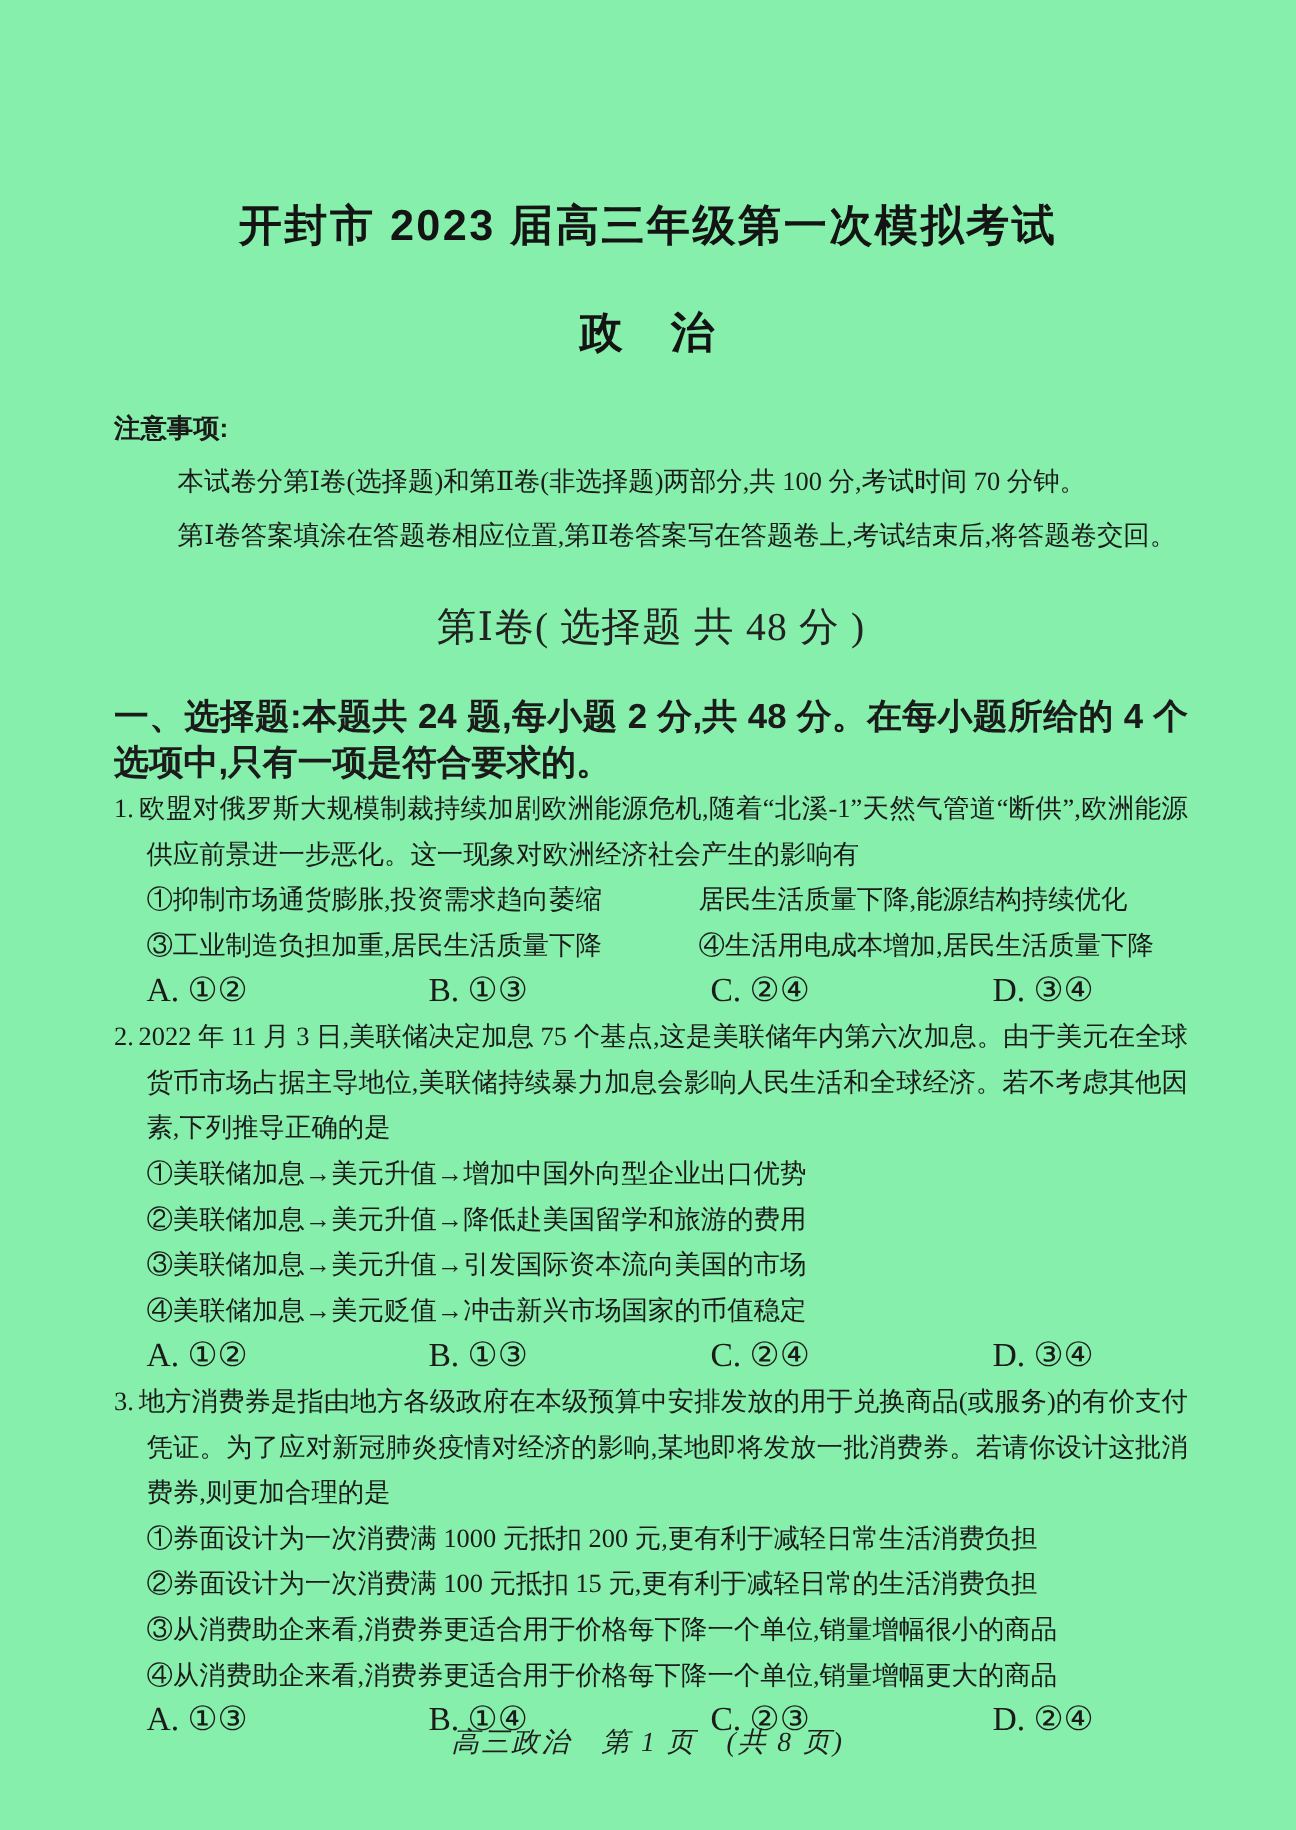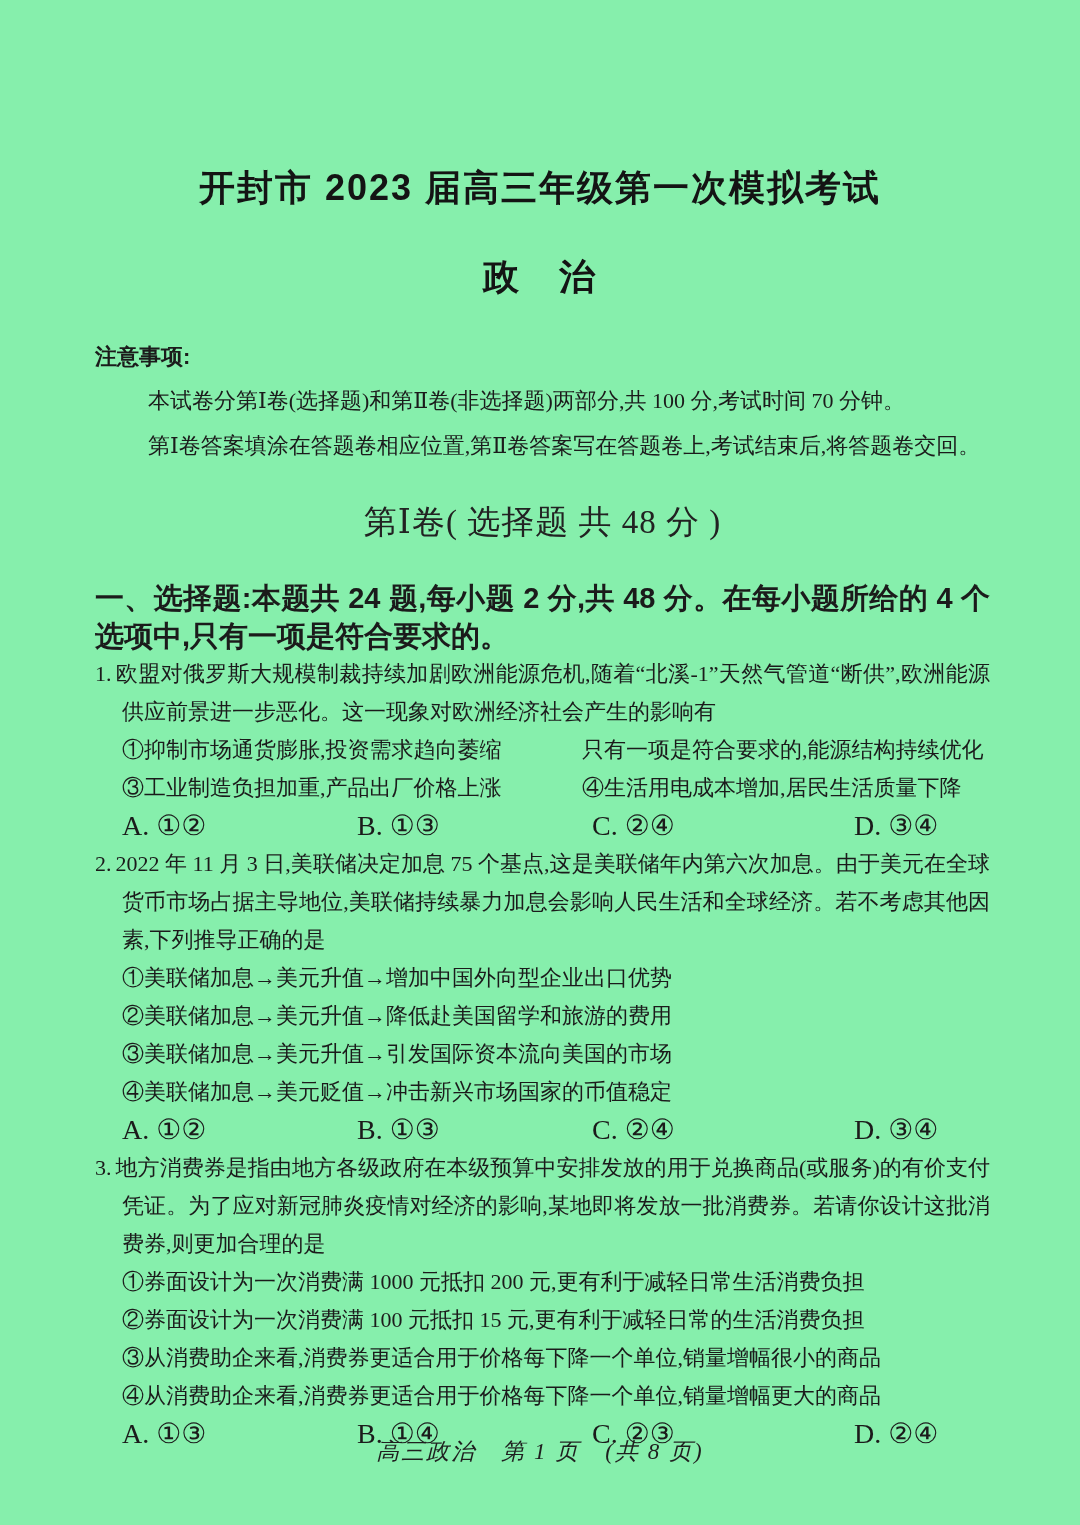--- a/index.html
+++ b/index.html
@@ -94,21 +94,21 @@
   .choice-cell { display: inline-block; width: 460px; }
   .choice-cell:last-child { width: auto; }
   .answers {
     display: flex;
     margin: 0;
     padding-left: 27px;
     font-size: 28px;
     line-height: 38px;
   }
   .opt { display: inline-block; width: 235px; }
-  .opt:last-child { width: auto; margin-left: 27px; }
+  .opt:last-child { width: auto; }
   .page-footer {
     position: absolute;
     left: 0;
     bottom: 58px;
     width: 100%;
     text-align: center;
     font-size: 23px;
     font-style: italic;
     letter-spacing: 2px;
     color: #1f1f1f;
@@ -133,24 +133,24 @@
     <h3 class="part-heading">第Ⅰ卷( 选择题 共 48 分 )</h3>
 
     <p class="section-heading">一、选择题:本题共 24 题,每小题 2 分,共 48 分。在每小题所给的 4 个选项中,只有一项是符合要求的。</p>
 
     <div class="questions" id="questions">
         <div class="question">
     <p class="stem"><span class="qnum">1.</span><span class="qtext">欧盟对俄罗斯大规模制裁持续加剧欧洲能源危机,随着“北溪-1”天然气管道“断供”,欧洲能源供应前景进一步恶化。这一现象对欧洲经济社会产生的影响有</span></p>
     <div class="choices">
             <p class="choice-row two-col">
               <span class="choice-cell">①抑制市场通货膨胀,投资需求趋向萎缩</span>
-              <span class="choice-cell">只有一项是符合要求的,能源结构持续优化</span>
+              <span class="choice-cell">居民生活质量下降,能源结构持续优化</span>
             </p>
             <p class="choice-row two-col">
-              <span class="choice-cell">③工业制造负担加重,产品出厂价格上涨</span>
+              <span class="choice-cell">③工业制造负担加重,居民生活质量下降</span>
               <span class="choice-cell">④生活用电成本增加,居民生活质量下降</span>
             </p>
           </div>
     <div class="answers">
             <span class="opt">A. ①②</span>
             <span class="opt">B. ①③</span>
             <span class="opt">C. ②④</span>
             <span class="opt">D. ③④</span>
           </div>
   </div>

